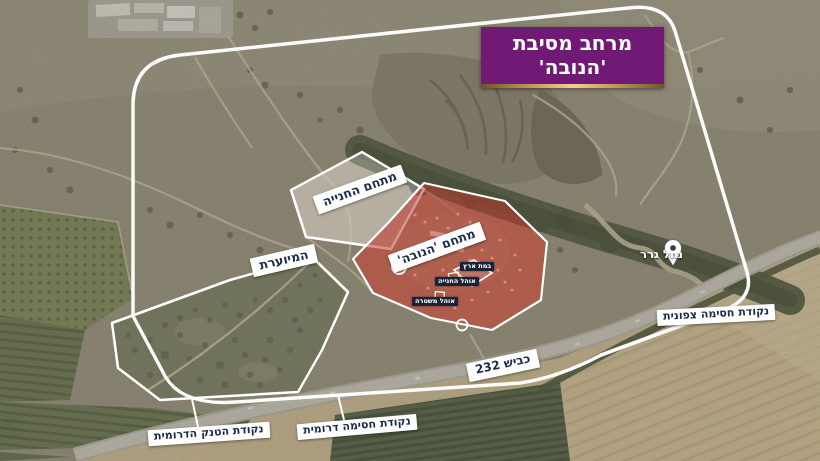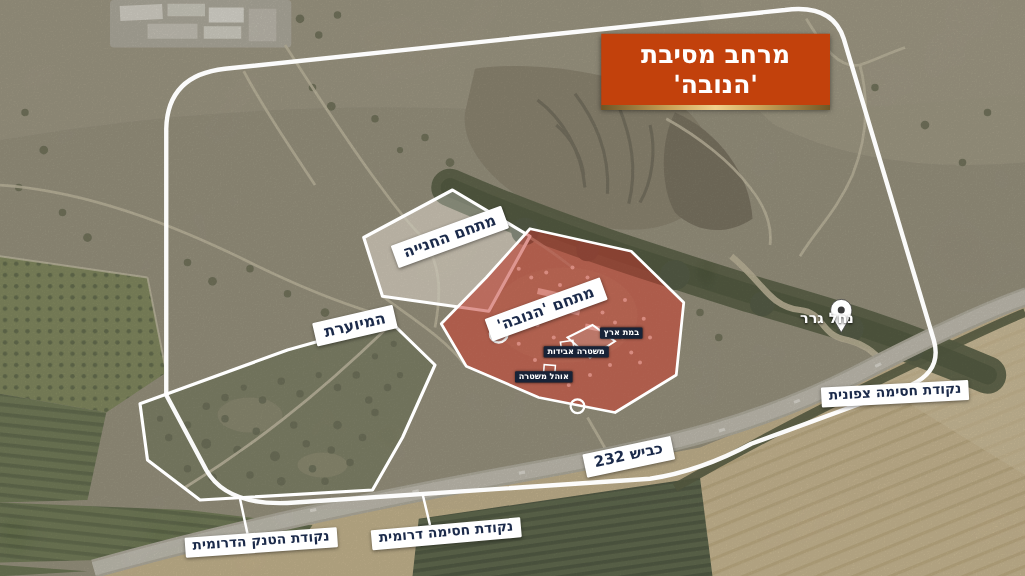--- a/index.html
+++ b/index.html
@@ -21,21 +21,21 @@
     font-size:6.5px;font-weight:bold;line-height:1.1;
     padding:1px 3px;white-space:nowrap;direction:rtl;
     border-radius:1px;box-shadow:0 0 2px rgba(0,0,0,.6);
   }
   .stream-label{
     position:absolute;color:#ffffff;font-weight:bold;font-size:11.5px;
     direction:rtl;white-space:nowrap;text-shadow:0 1px 2px rgba(0,0,0,.85);
   }
   .title-box{
     position:absolute;left:481px;top:27px;width:183px;
-    background:#c2410c;direction:rtl;text-align:center;
+    background:#701a75;direction:rtl;text-align:center;
     box-shadow:0 1px 4px rgba(0,0,0,.5);
   }
   .title-text{color:#ffffff;font-weight:bold;font-size:20px;padding:4px 8px 5px;}
   .title-underline{
     height:4px;width:100%;
     background:linear-gradient(90deg,#6e5526,#c9a258 30%,#f0d18c 50%,#c9a258 70%,#6e5526);
   }
 </style>
 </head>
 <body>
@@ -296,19 +296,19 @@
   <div class="map-tag" style="left:467px;top:356px;transform:rotate(-12deg);font-size:12px;">כביש 232</div>
 
   <div class="map-tag small" style="left:657px;top:307px;transform:rotate(-3deg);">נקודת חסימה צפונית</div>
 
   <div class="map-tag small" style="left:297px;top:419px;transform:rotate(-5deg);">נקודת חסימה דרומית</div>
 
   <div class="map-tag small" style="left:148px;top:426px;transform:rotate(-4deg);">נקודת הטנק הדרומית</div>
 
   <div class="stream-label" style="left:640px;top:247px;">נחל גרר</div>
 
-  <div class="micro-tag" style="left:480px;top:262px;">במת ארץ</div>
-
-  <div class="micro-tag" style="left:435px;top:277px;">משטרה אבידות</div>
+  <div class="micro-tag" style="left:460px;top:262px;">במת ארץ</div>
+
+  <div class="micro-tag" style="left:435px;top:277px;">אוהל החנייה</div>
 
   <div class="micro-tag" style="left:412px;top:297px;">אוהל משטרה</div>
 
 </div>
 
 </body></html>

